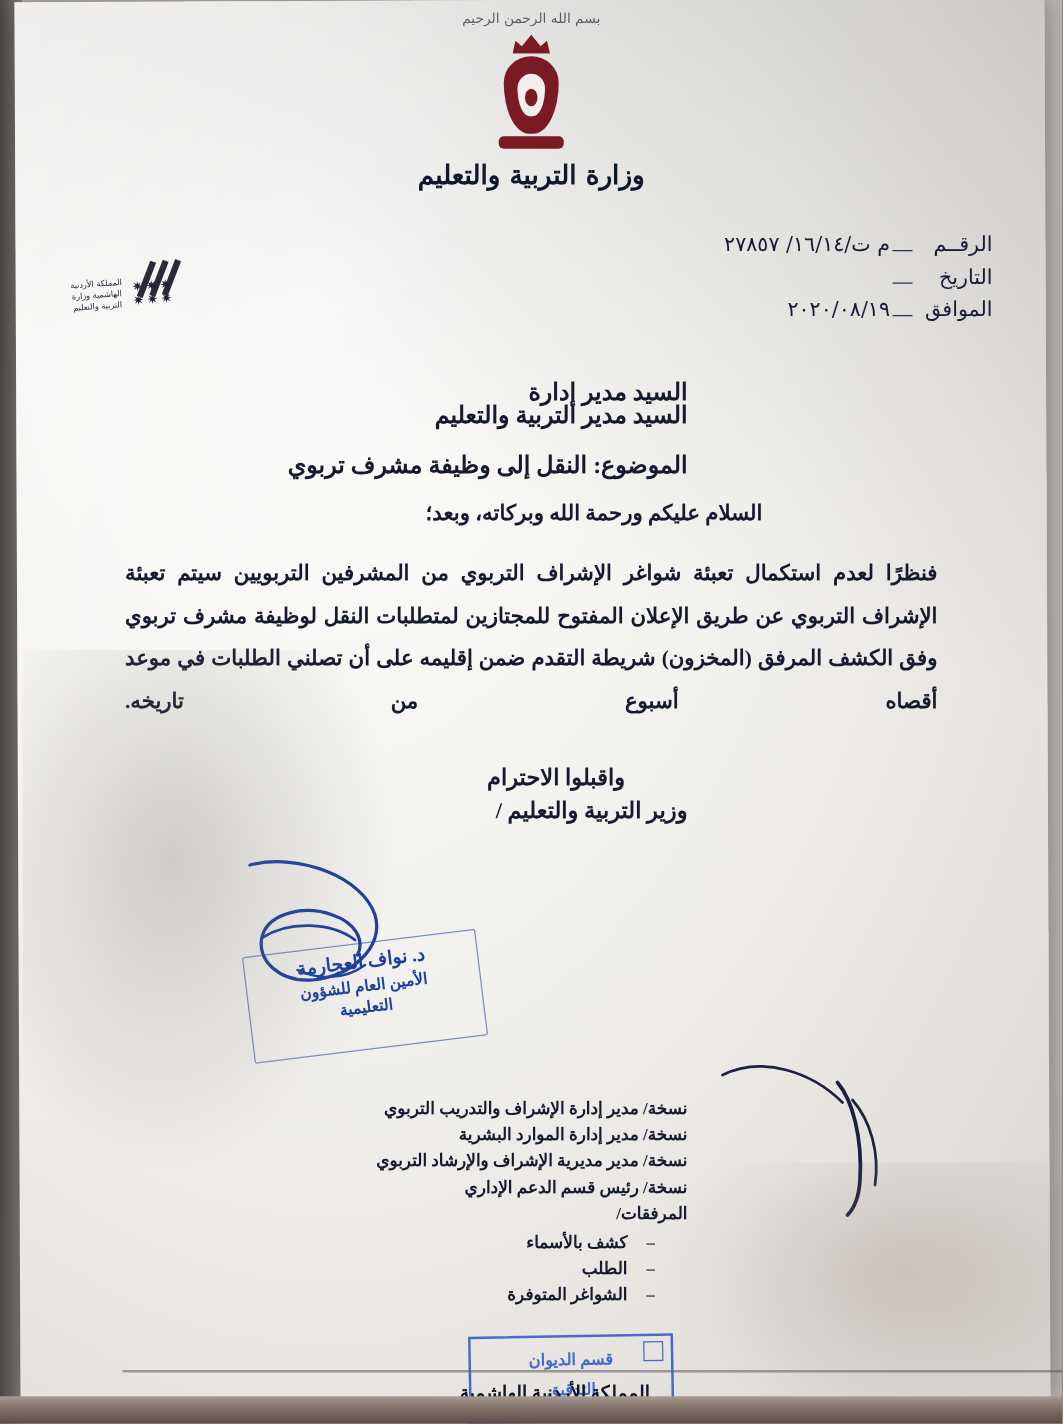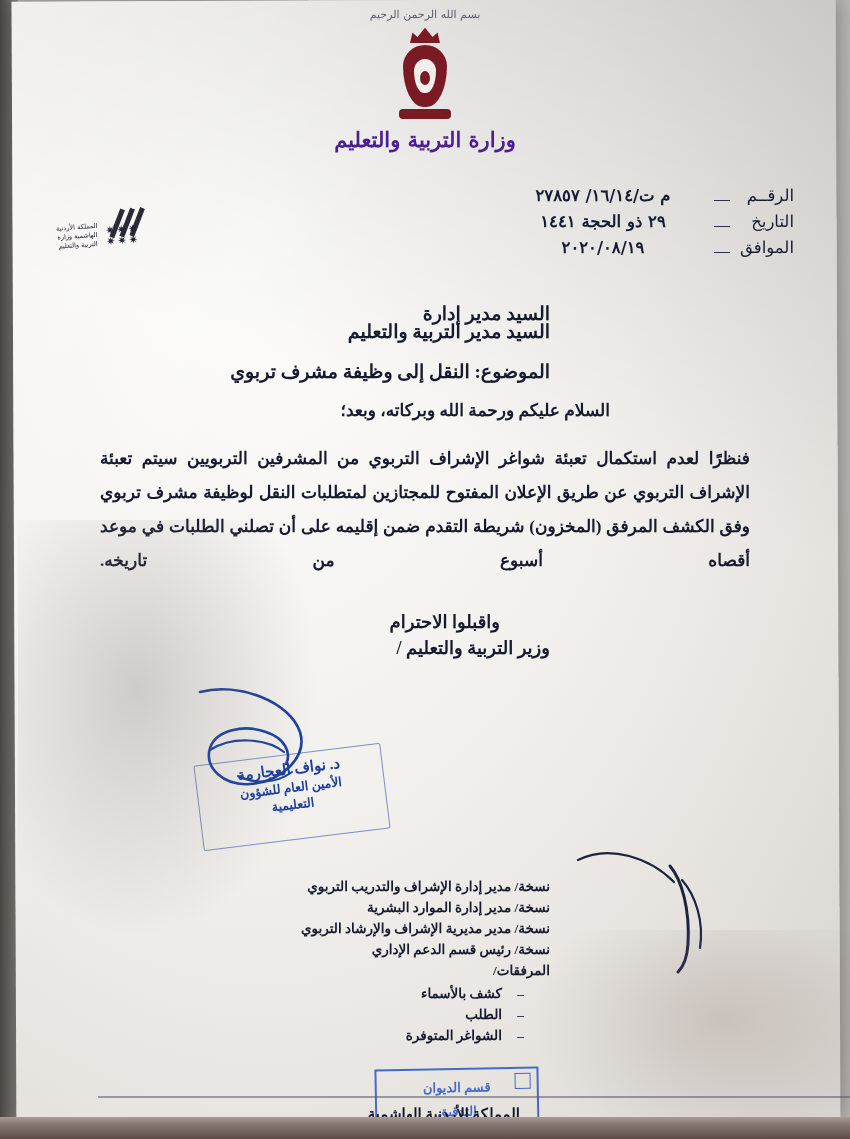--- a/index.html
+++ b/index.html
@@ -84,21 +84,21 @@
     position:absolute; left:50%; top:44px; transform:translateX(-50%);
     width:10px;height:14px;background:#7a1b24;border-radius:50%;
   }
   .crest .ribbon{
     position:absolute; left:50%; bottom:0; transform:translateX(-50%);
     width:52px;height:10px;background:#7a1b24;
     border-radius:4px;
   }
   .ministry{
     margin-top:8px;
-    color:#4c1d95;
+    color:#0f172a;
     font-size:21px;
     letter-spacing:0px;
     font-family:"DejaVu Serif", serif;
     font-weight:700;
   }
 
   
   .iso-stamp{
     position:absolute; left:46px; top:212px; width:98px; height:62px;
     transform: rotate(-4deg);
@@ -127,21 +127,21 @@
   .refrow{
     display:flex; align-items:baseline; justify-content:flex-start;
     margin-bottom:7px; white-space:nowrap;
   }
   .reflabel{
     width:62px; letter-spacing:2px; flex:0 0 auto; 
   }
   .refdots{
     flex:0 0 auto; width:16px; border-bottom:1px solid #2a3050; margin:0 2px 4px 2px;
   }
-  .refvalue{ flex:1 1 auto; text-align:center; font-weight:700; letter-spacing:1px;}
+  .refvalue{ flex:1 1 auto; font-weight:400; letter-spacing:1px;}
 
   
   .addr1{ position:absolute; right:300px; top:282px; font-size:19px; font-weight:700;margin-top:20px;}
   .addr2{ position:absolute; right:300px; top:320px; font-size:19px; font-weight:700;}
   .subject{ position:absolute; right:300px; top:360px; font-size:19px; font-weight:700;}
   .greeting{ position:absolute; right:240px; top:400px; font-size:17px; font-weight:700;}
 
   .para{
     position:absolute; right:100px; top:442px; width:650px;
     font-size:17px; line-height:34px; text-align:justify; text-align-last:justify;
@@ -248,21 +248,20 @@
 
     <div class="refblock">
       <div class="refrow">
         <span class="reflabel">الرقــم</span>
         <span class="refdots"></span>
         <span class="refvalue">م ت/١٦/١٤/ ٢٧٨٥٧</span>
       </div>
       <div class="refrow">
         <span class="reflabel">التاريخ</span>
         <span class="refdots"></span>
-        <span class="refvalue">٢٩ ذو الحجة ١٤٤١</span>
       </div>
       <div class="refrow">
         <span class="reflabel">الموافق</span>
         <span class="refdots"></span>
         <span class="refvalue">٢٠٢٠/٠٨/١٩</span>
       </div>
     </div>
 
     <div class="addr1">السيد مدير إدارة</div>
     <div class="addr2">السيد مدير التربية والتعليم</div>

